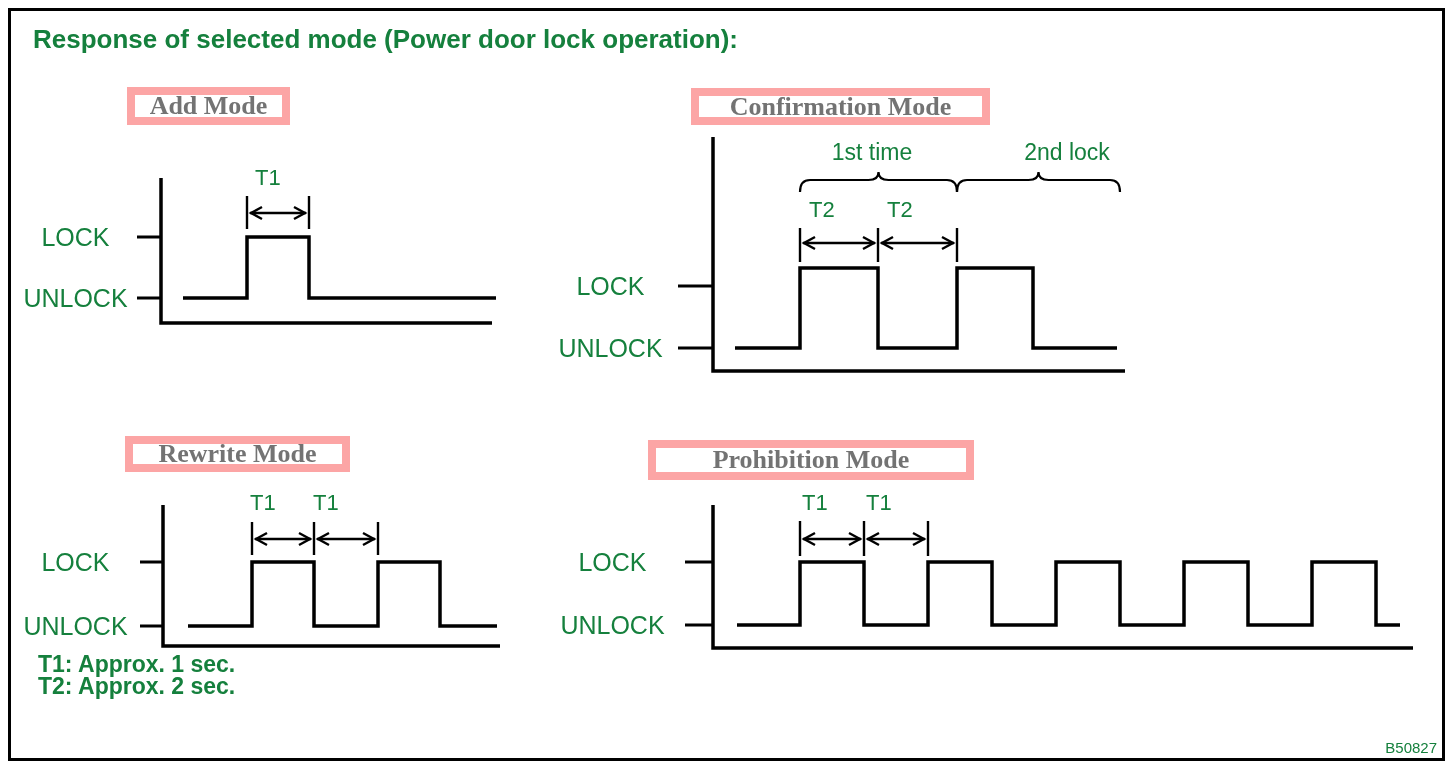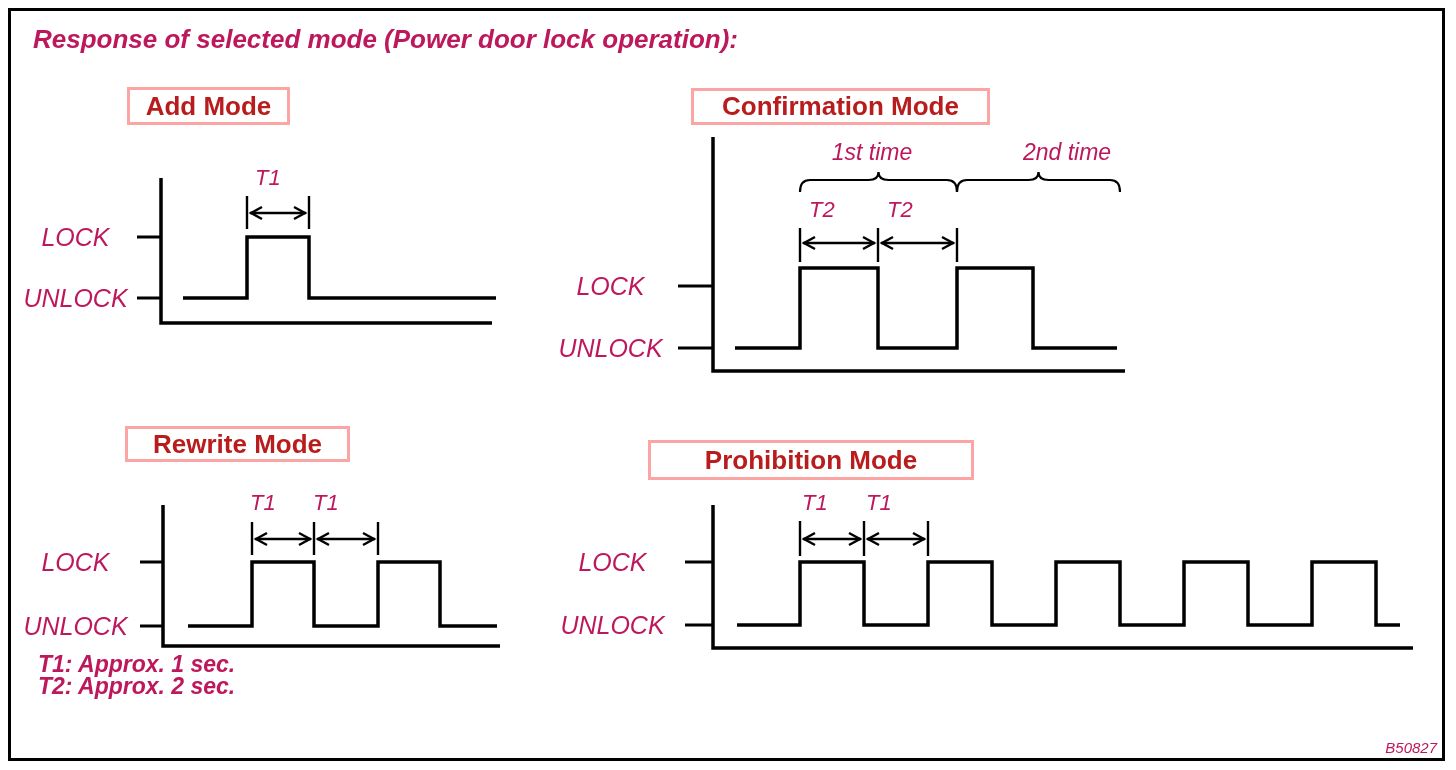--- a/index.html
+++ b/index.html
@@ -1,25 +1,25 @@
 <!DOCTYPE html>
 <html><head>
 <meta charset="utf-8">
 <style>
   html,body{margin:0;padding:0;background:#ffffff;}
   body{width:1456px;height:770px;position:relative;overflow:hidden;
        font-family:"Liberation Sans",sans-serif;color:#000;}
   .frame{position:absolute;left:8px;top:8px;width:1437px;height:753px;
          border:3px solid #000;box-sizing:border-box;background:#fff;}
   #wave-svg{position:absolute;left:0;top:0;}
-  .lbl{position:absolute;color:#be185d;white-space:nowrap;font-style:italic;}
+  .lbl{position:absolute;color:#15803d;white-space:nowrap;}
   .doc-title{left:33px;top:24px;font-size:26px;font-weight:bold;line-height:30px;}
-  .modebox{position:absolute;border:3px solid #fca5a5;box-sizing:border-box;
+  .modebox{position:absolute;border:8px solid #fca5a5;box-sizing:border-box;
            display:flex;align-items:center;justify-content:center;
-           font-weight:bold;font-size:26px;color:#b91c1c;background:#fff;}
+           font-weight:bold;font-size:26px;color:#737373;background:#fff;font-family:Liberation Serif, serif;}
   .ylab{font-size:25px;line-height:30px;width:115px;text-align:center;}
   .tlab{font-size:22px;line-height:24px;width:60px;text-align:left;}
   .phase{font-size:23px;line-height:26px;width:130px;text-align:center;}
   .note{font-weight:bold;font-size:23px;line-height:28px;}
   .figcode{font-size:15px;line-height:18px;width:100px;text-align:right;}
 </style>
 </head>
 <body>
 
 <div class="frame"></div>
@@ -78,33 +78,33 @@
       <path d="M 867 539 H 925" stroke-width="2.4"></path>
       <path d="M 879 533 L 868 539 L 879 545" stroke-width="2.4"></path>
       <path d="M 913 533 L 924 539 L 913 545" stroke-width="2.4"></path>
     </g>
   </svg>
 
 <div class="lbl doc-title">Response of selected mode (Power door lock operation):</div>
 
 <div class="modebox" style="left:127px;top:87px;width:163px;height:38px">Add Mode</div>
 <div class="modebox" style="left:691px;top:88px;width:299px;height:37px">Confirmation Mode</div>
-<div class="modebox" style="left:125px;top:426px;width:225px;height:36px">Rewrite Mode</div>
+<div class="modebox" style="left:125px;top:436px;width:225px;height:36px">Rewrite Mode</div>
 <div class="modebox" style="left:648px;top:440px;width:326px;height:40px">Prohibition Mode</div>
 
 <div class="lbl ylab" style="left:18px;top:222px">LOCK</div>
 <div class="lbl ylab" style="left:18px;top:283px">UNLOCK</div>
 <div class="lbl tlab" style="left:255px;top:166px">T1</div>
 
 <div class="lbl ylab" style="left:553px;top:271px">LOCK</div>
 <div class="lbl ylab" style="left:553px;top:333px">UNLOCK</div>
 <div class="lbl tlab" style="left:809px;top:198px">T2</div>
 <div class="lbl tlab" style="left:887px;top:198px">T2</div>
 <div class="lbl phase" style="left:807px;top:139px">1st time</div>
-<div class="lbl phase" style="left:1002px;top:139px">2nd time</div>
+<div class="lbl phase" style="left:1002px;top:139px">2nd lock</div>
 
 <div class="lbl ylab" style="left:18px;top:547px">LOCK</div>
 <div class="lbl ylab" style="left:18px;top:611px">UNLOCK</div>
 <div class="lbl tlab" style="left:250px;top:491px">T1</div>
 <div class="lbl tlab" style="left:313px;top:491px">T1</div>
 
 <div class="lbl ylab" style="left:555px;top:547px">LOCK</div>
 <div class="lbl ylab" style="left:555px;top:610px">UNLOCK</div>
 <div class="lbl tlab" style="left:802px;top:491px">T1</div>
 <div class="lbl tlab" style="left:866px;top:491px">T1</div>

